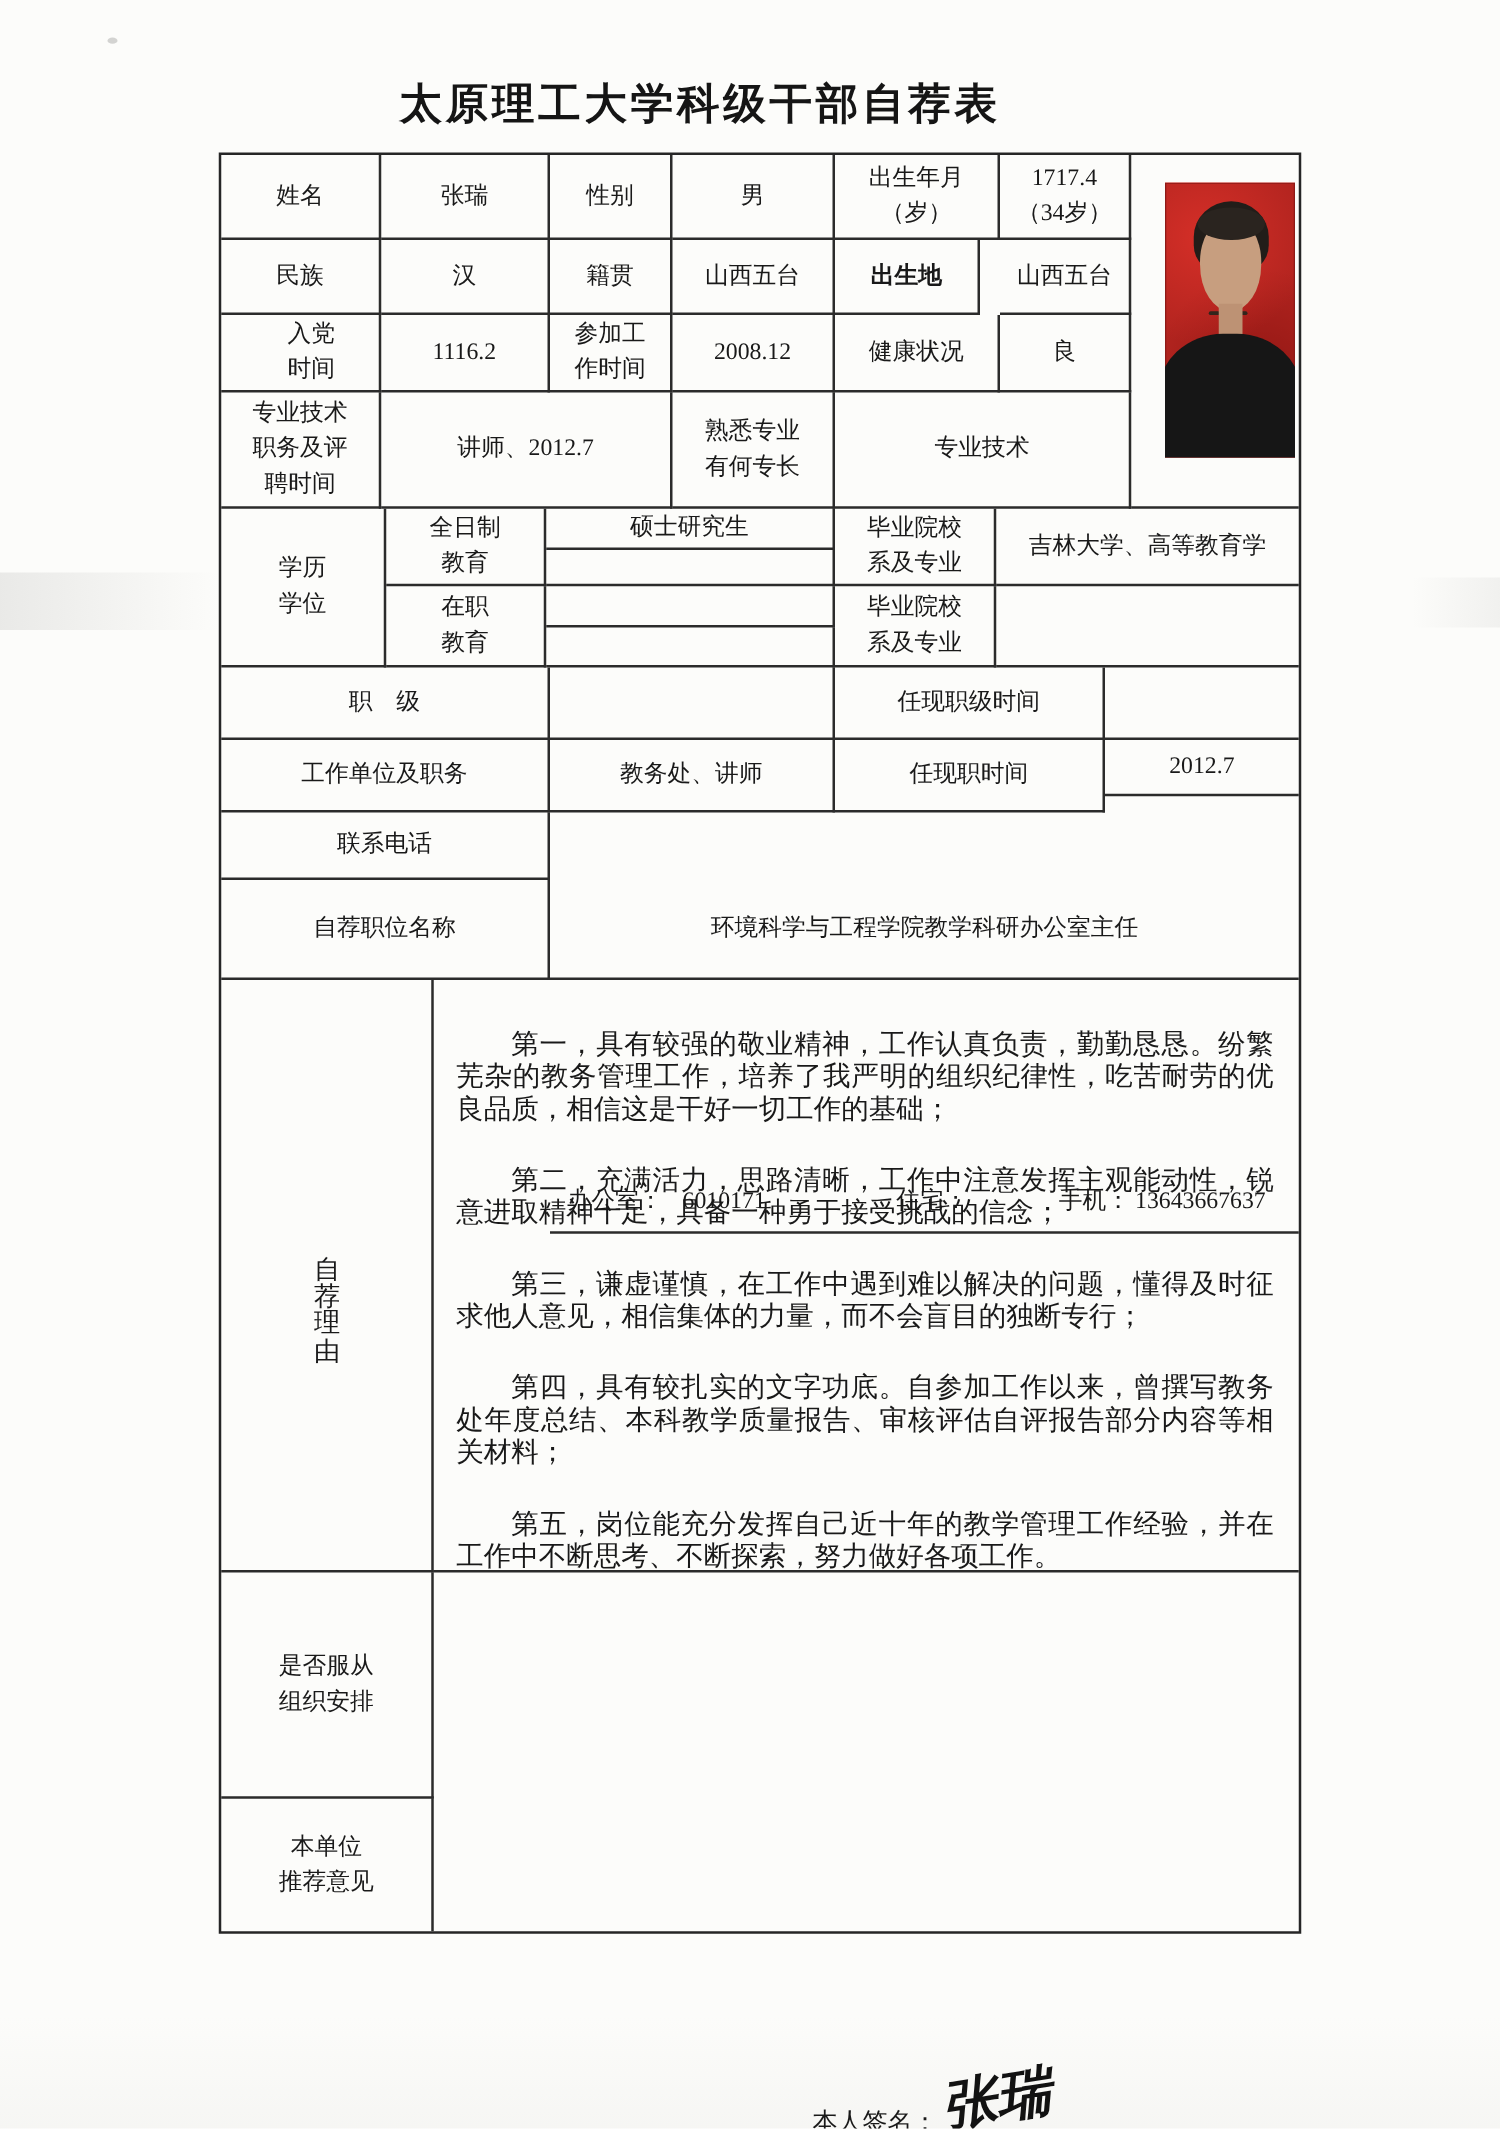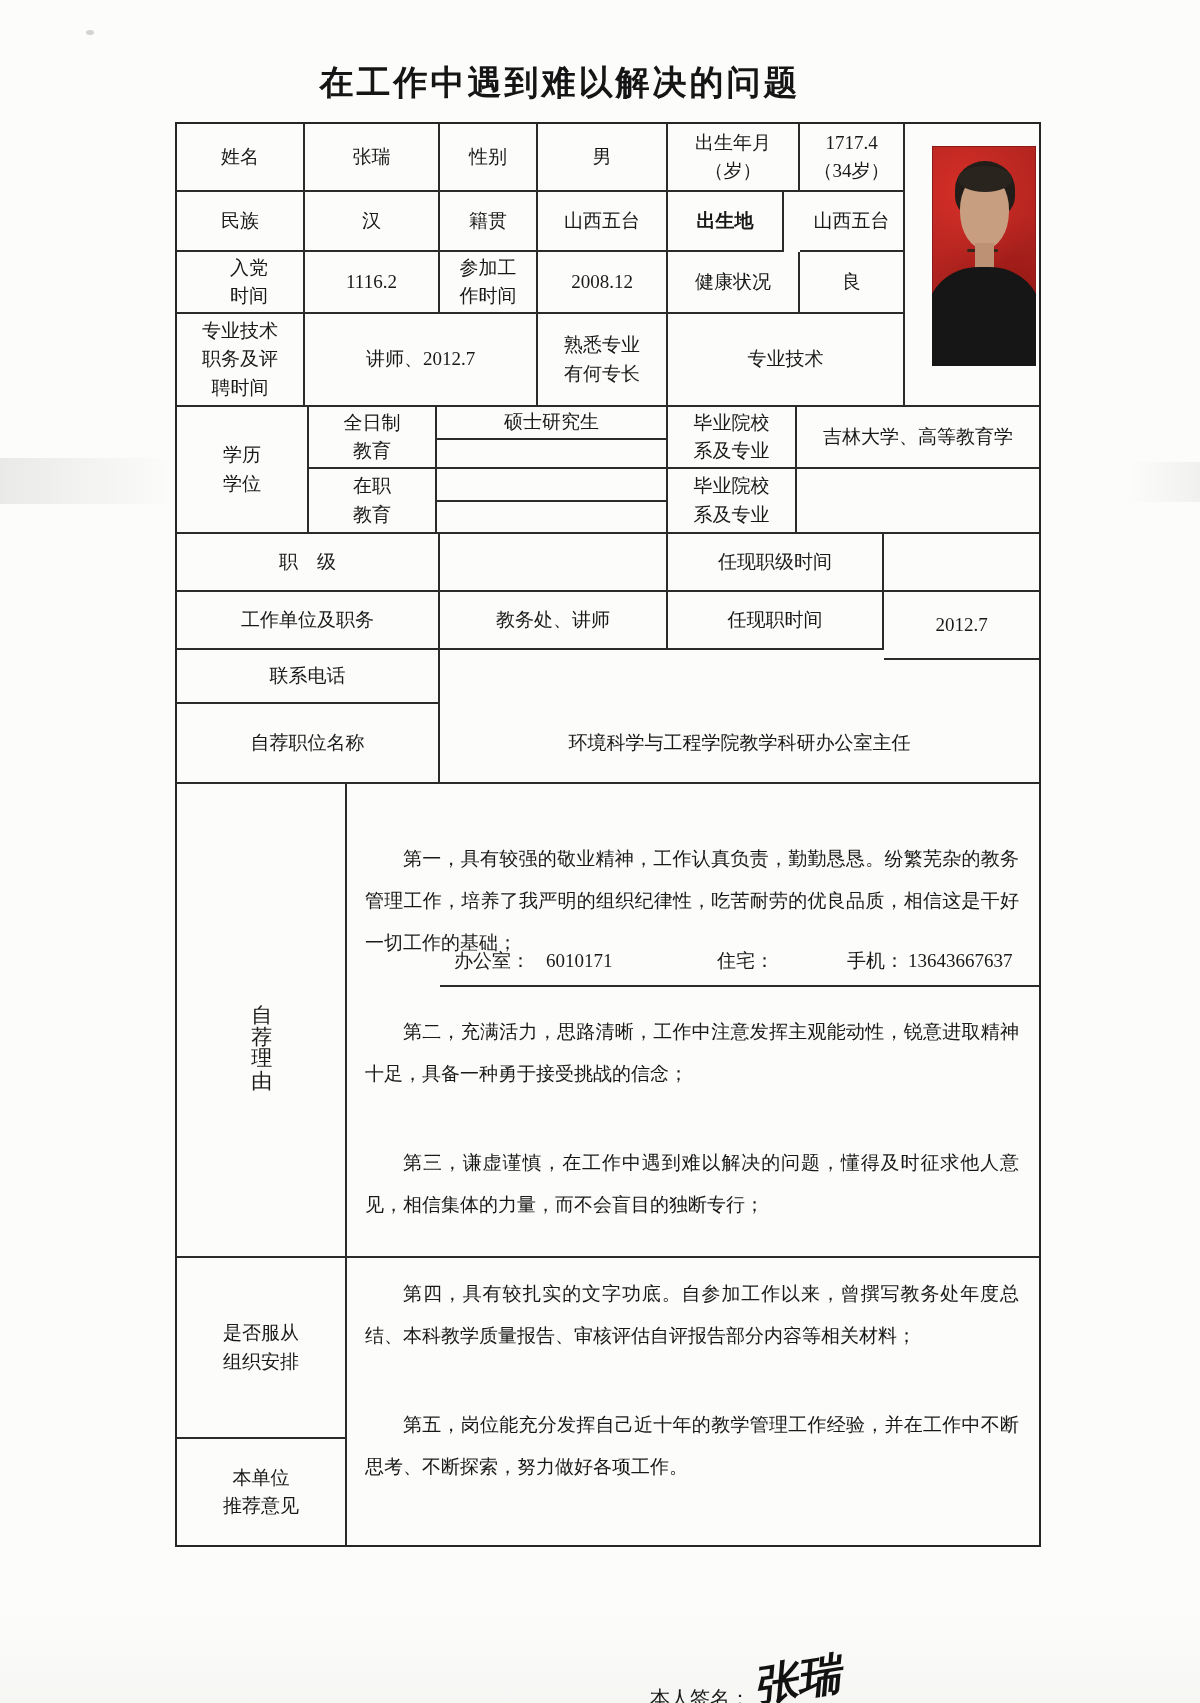--- a/index.html
+++ b/index.html
@@ -40,21 +40,21 @@
   .cell.noR { border-right:none; }
   .cell.noB { border-bottom:none; }
   .cell.left { justify-content:flex-start; text-align:left; }
 
   .vertical-label {
     writing-mode:vertical-lr; text-orientation:upright;
     letter-spacing:22px; font-size:21px; padding-top:22px;
   }
   .para-box {
     display:block; padding:12px 20px 0 18px;
-    font-size:19px; line-height:42px; text-align:justify;
+    font-size:22px; line-height:26px; text-align:justify;
   }
   .para-box p { text-indent:2em; margin-bottom:5px; }
 
   .rel { position:relative; }
   .abs { position:absolute; white-space:nowrap; }
 
   
   .hw { font-weight:700; color:#121212; font-family:"DejaVu Sans",sans-serif; }
   .hw-sign { font-size:44px; transform:rotate(-9deg) skewX(-14deg);
     transform-origin:left center; display:inline-block; }
@@ -81,21 +81,21 @@
 </head>
 <body>
 
 <div class="sheet">
 
   <div class="scan-band band-a"></div>
   <div class="scan-band band-b"></div>
   <div class="scan-band band-c"></div>
   <div class="smudge"></div>
 
-  <div class="doc-title">在工作中遇到难以解决的问题</div>
+  <div class="doc-title">太原理工大学科级干部自荐表</div>
 
   <div class="form-table">
 
     <div class="cell" style="left:0;top:0;width:128px;height:68px;">姓名</div>
     <div class="cell" style="left:128px;top:0;width:135px;height:68px;">张瑞</div>
     <div class="cell" style="left:263px;top:0;width:98px;height:68px;">性别</div>
     <div class="cell" style="left:361px;top:0;width:130px;height:68px;">男</div>
     <div class="cell" style="left:491px;top:0;width:132px;height:68px;">出生年月
 （岁）</div>
     <div class="cell" style="left:623px;top:0;width:105px;height:68px;">1717.4
@@ -155,21 +155,21 @@
     <div class="cell noR" style="left:620px;top:345px;width:242px;height:65px;"></div>
 
     <div class="cell" style="left:0;top:410px;width:263px;height:58px;">职　级</div>
     <div class="cell" style="left:263px;top:410px;width:228px;height:58px;"></div>
     <div class="cell" style="left:491px;top:410px;width:216px;height:58px;">任现职级时间</div>
     <div class="cell noR" style="left:707px;top:410px;width:155px;height:58px;"></div>
 
     <div class="cell" style="left:0;top:468px;width:263px;height:58px;">工作单位及职务</div>
     <div class="cell" style="left:263px;top:468px;width:228px;height:58px;">教务处、讲师</div>
     <div class="cell" style="left:491px;top:468px;width:216px;height:58px;">任现职时间</div>
-    <div class="cell noR" style="left:707px;top:468px;width:155px;height:68px;">2012.7</div>
+    <div class="cell noR" style="left:707px;top:468px;width:155px;height:45px;">2012.7</div>
 
     <div class="cell" style="left:0;top:526px;width:263px;height:54px;">联系电话</div>
     <div class="cell noR rel left" style="left:263px;top:526px;width:599px;height:54px;">
       <span class="abs" style="left:14px;top:14px;">办公室：</span>
       <span class="abs" style="left:106px;top:14px;">6010171</span>
       <span class="abs" style="left:277px;top:14px;">住宅：</span>
       <span class="abs" style="left:345px;top:14px;"></span>
       <span class="abs" style="left:407px;top:14px;">手机：</span>
       <span class="abs" style="left:468px;top:14px;">13643667637</span>
     </div>

